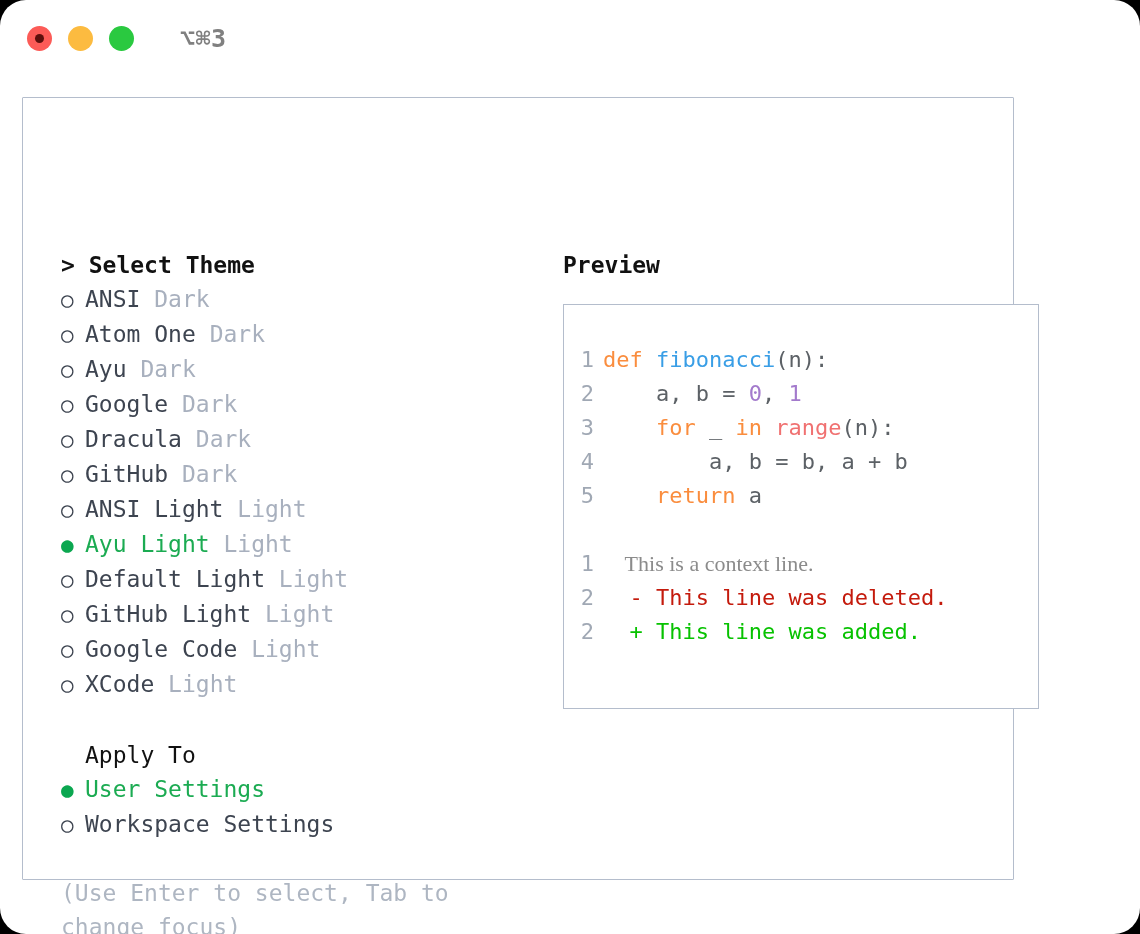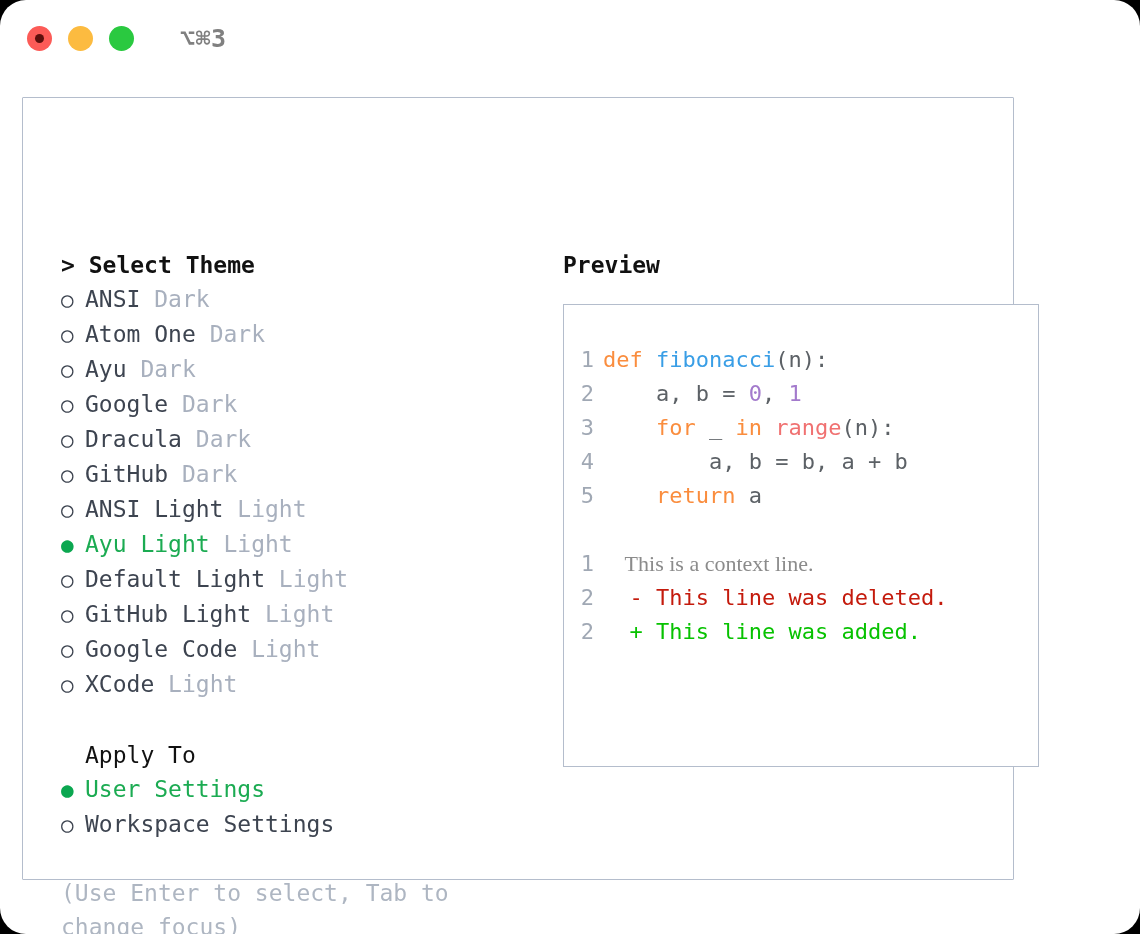--- a/index.html
+++ b/index.html
@@ -149,21 +149,21 @@
   .preview-title {
     font-size: 23px;
     font-weight: bold;
     color: #111111;
     line-height: 34px;
   }
 
   .preview-box {
     margin-top: 22px;
     width: 476px;
-    height: 463px;
+    height: 405px;
     border: 1.5px solid #b4bdcc;
     box-sizing: border-box;
     background: #ffffff;
     padding: 38px 0 0 16px;
   }
 
   .code-line {
     font-size: 22px;
     line-height: 34px;
     white-space: pre;

